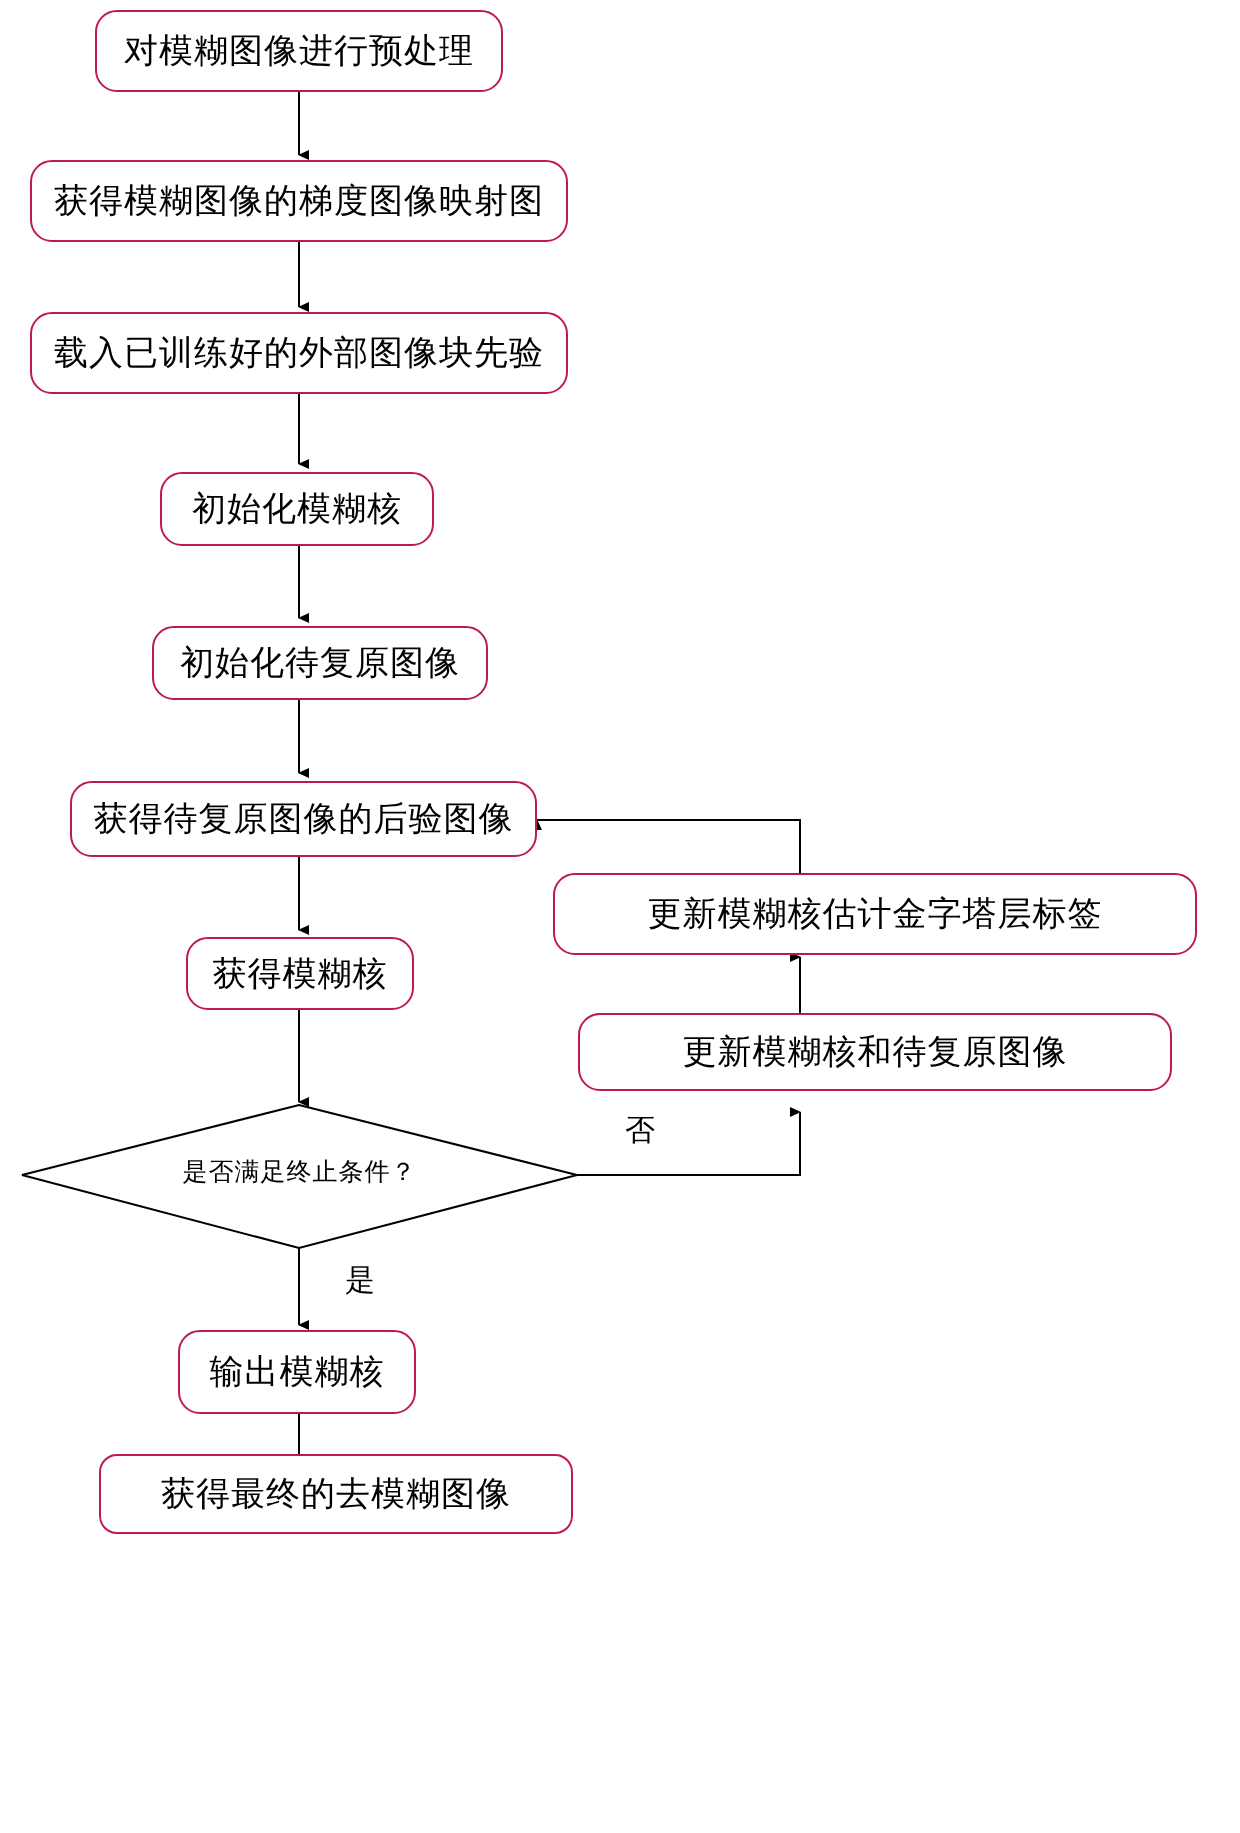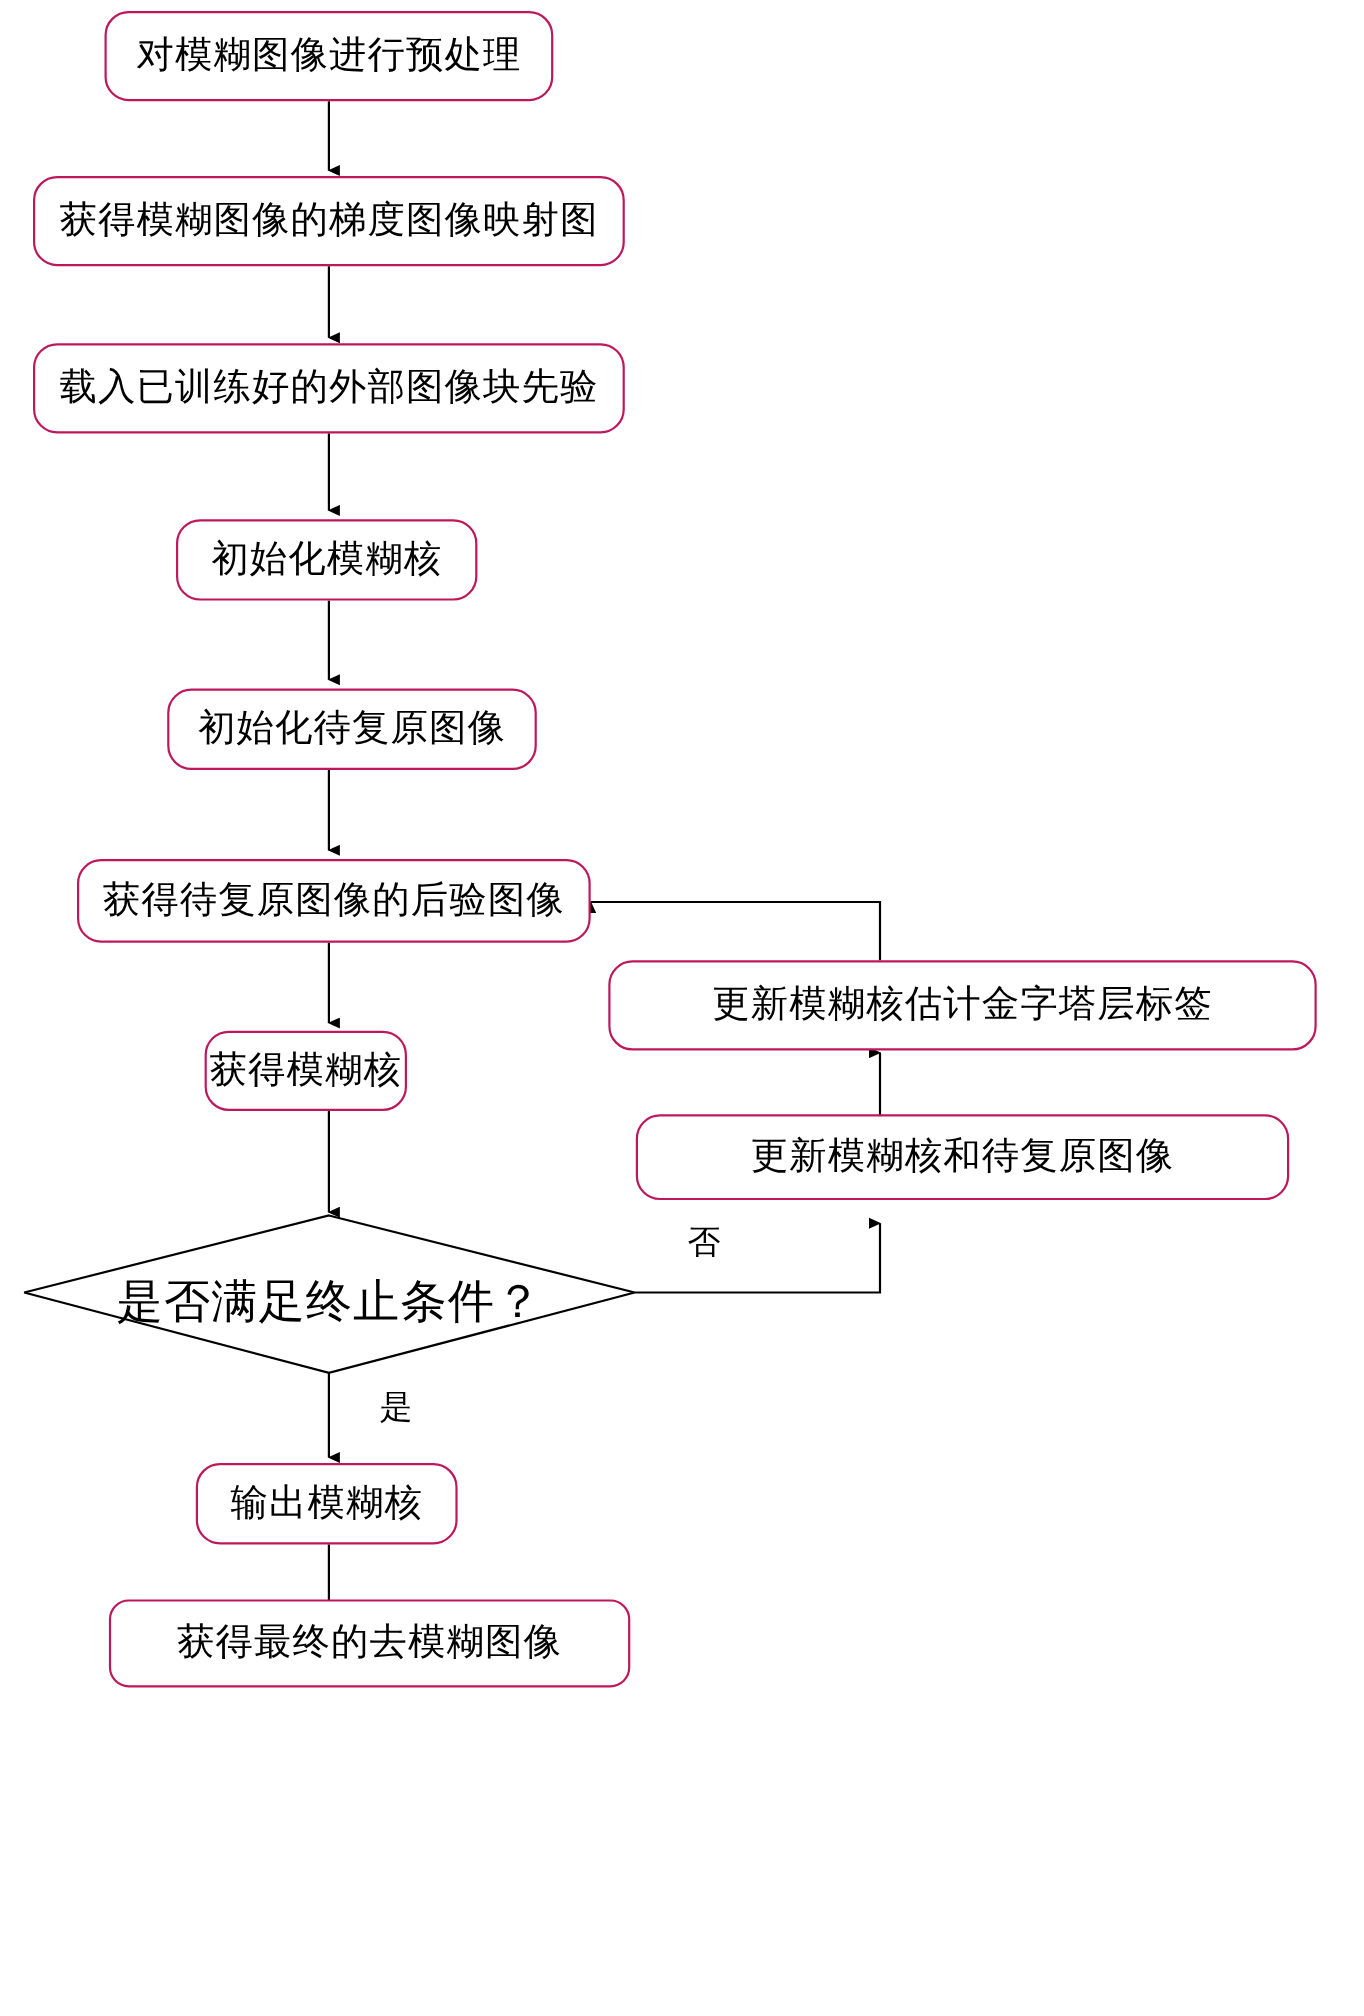--- a/index.html
+++ b/index.html
@@ -47,21 +47,21 @@
     color: #000000;
     font-family: "DejaVu Serif", "Liberation Serif", serif;
     font-size: 30px;
     line-height: 1;
     white-space: nowrap;
   }
   .diamond-text {
     position: absolute;
     color: #000000;
     font-family: "DejaVu Serif", "Liberation Serif", serif;
-    font-size: 42px;
+    font-size: 25px;
     letter-spacing: 1px;
     white-space: nowrap;
     text-align: center;
   }
 </style>
 </head>
 <body>
 
 <div id="canvas">
 
@@ -122,37 +122,37 @@
   </div>
 
   <div class="node-box" style="left:130px; top:626px; width:336px; height:74px;margin-left:22px;">
     <span>初始化待复原图像</span>
   </div>
 
   <div class="node-box" style="left:70px; top:781px; width:467px; height:76px;">
     <span>获得待复原图像的后验图像</span>
   </div>
 
-  <div class="node-box" style="left:186px; top:937px; width:184px; height:73px;">
+  <div class="node-box" style="left:186px; top:937px; width:228px; height:73px;">
     <span>获得模糊核</span>
   </div>
 
   <div class="diamond-text" style="left:22px; top:1155px; width:555px;">
     <span>是否满足终止条件？</span>
   </div>
 
   <div class="decision-label" style="left:625px; top:1115px;">
     <span>否</span>
   </div>
 
   <div class="decision-label" style="left:345px; top:1265px;">
     <span>是</span>
   </div>
 
-  <div class="node-box" style="left:178px; top:1330px; width:238px; height:74px;">
+  <div class="node-box" style="left:178px; top:1330px; width:238px; height:84px;">
     <span>输出模糊核</span>
   </div>
 
   <div class="node-box" style="left:99px; top:1454px; width:474px; height:80px;border-radius:18px;">
     <span>获得最终的去模糊图像</span>
   </div>
 
   <div class="node-box" style="left:553px; top:873px; width:644px; height:82px;">
     <span>更新模糊核估计金字塔层标签</span>
   </div>

